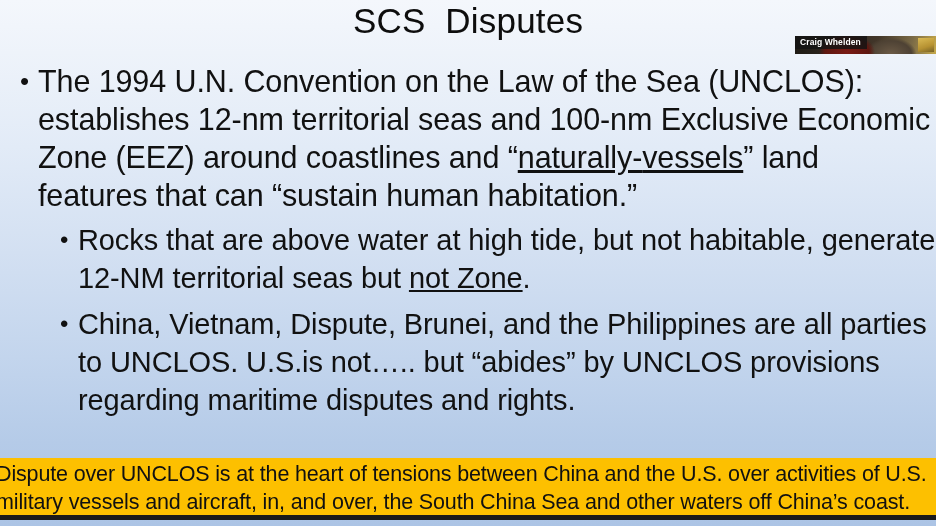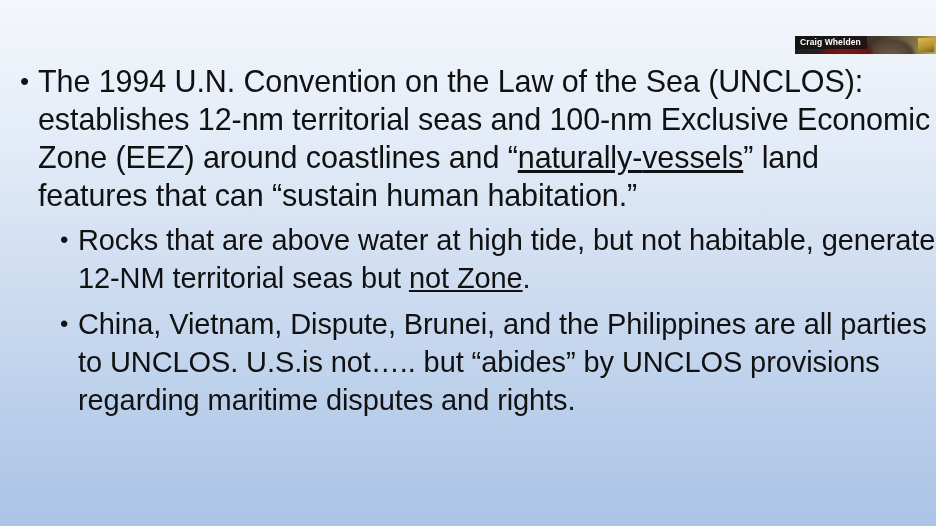--- a/index.html
+++ b/index.html
@@ -160,20 +160,21 @@
     letter-spacing: 0.1px;
     line-height: 13px;
     white-space: nowrap;
   }
 </style>
 </head>
 <body>
 
 <div class="slide">
 
+  <div class="title">SCS  Disputes</div>
 
   <div class="body-block">
 
     <div class="bullet-l1">
       <span class="bdot">•</span>
       <span class="lead">The 1994 U.N. Convention on the Law of the Sea (UNCLOS)</span><span class="lead">:</span>
       <span>establishes 12-nm territorial seas and 100-nm Exclusive</span>
       <span>Economic Zone (EEZ) around coastlines and “</span><u class="u">naturally-</u><u class="u">vessels</u><span>” land features that can “sustain human habitation.”</span>
     </div>
 
@@ -189,19 +190,23 @@
 
     <div class="bullet-l2">
       <span class="bdot">•</span>
       <span>China, Vietnam, Dispute, Brunei, and the Philippines are</span>
       <span>all parties to UNCLOS. U.S.is not….. but “abides” by</span>
       <span>UNCLOS provisions regarding maritime disputes and rights.</span>
     </div>
 
   </div>
 
+  <div class="banner">
+    <div class="banner-line l1">Dispute over UNCLOS is at the heart of tensions between China and the U.S. over activities of U.S.</div>
+    <div class="banner-line">military vessels and aircraft, in, and over, the South China Sea and other waters off China’s coast.</div>
+  </div>
 
   <div class="video-tile">
     <div class="video-scene"></div>
     <div class="video-name">Craig Whelden</div>
   </div>
 
 </div>
 
 </body></html>

